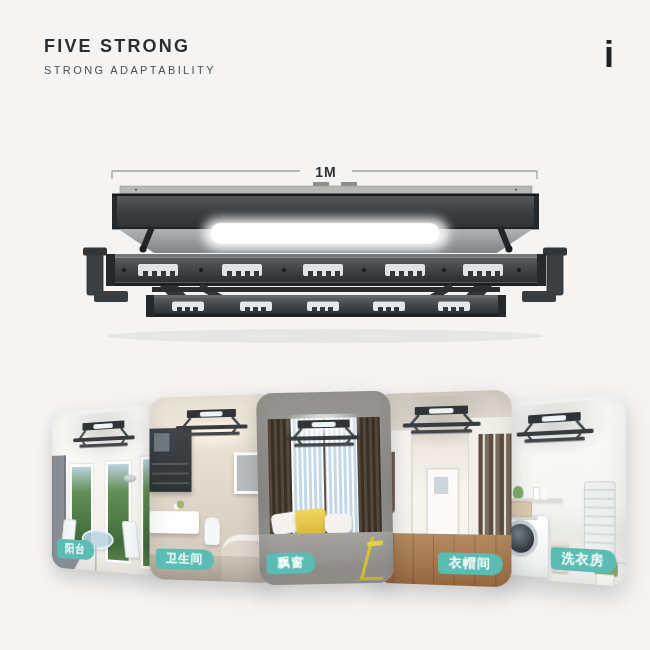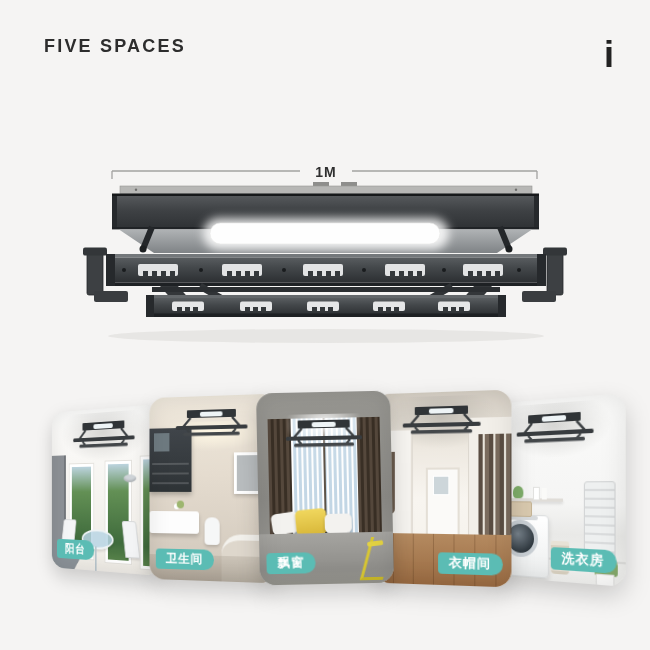--- a/index.html
+++ b/index.html
@@ -135,21 +135,22 @@
         <path d="M18 8 L10 17 M62 8 L70 17" stroke="#3c4043" stroke-width="2.4" fill="none"></path>
         <rect x="2" y="16" width="76" height="4" rx="1.5" fill="#383c3f"></rect>
         <path d="M14 20 L18 24 M66 20 L62 24" stroke="#3c4043" stroke-width="2" fill="none"></path>
         <rect x="10" y="23" width="60" height="3.6" rx="1.5" fill="#43474a"></rect>
       </symbol>
     </defs>
   </svg>
 
   <div class="header">
     <div>
-      <h1 class="title">FIVE SPACES</h1>
+      <h1 class="title">FIVE STRONG</h1>
+      <div class="subtitle">STRONG ADAPTABILITY</div>
     </div>
     <div class="logo-mark">i</div>
   </div>
 
   <div class="product">
     <svg viewBox="0 0 650 190">
       <defs>
         <linearGradient id="gHousing" x1="0" y1="0" x2="0" y2="1">
           <stop offset="0" stop-color="#55585b"></stop>
             <stop offset=".45" stop-color="#3e4144"></stop>

